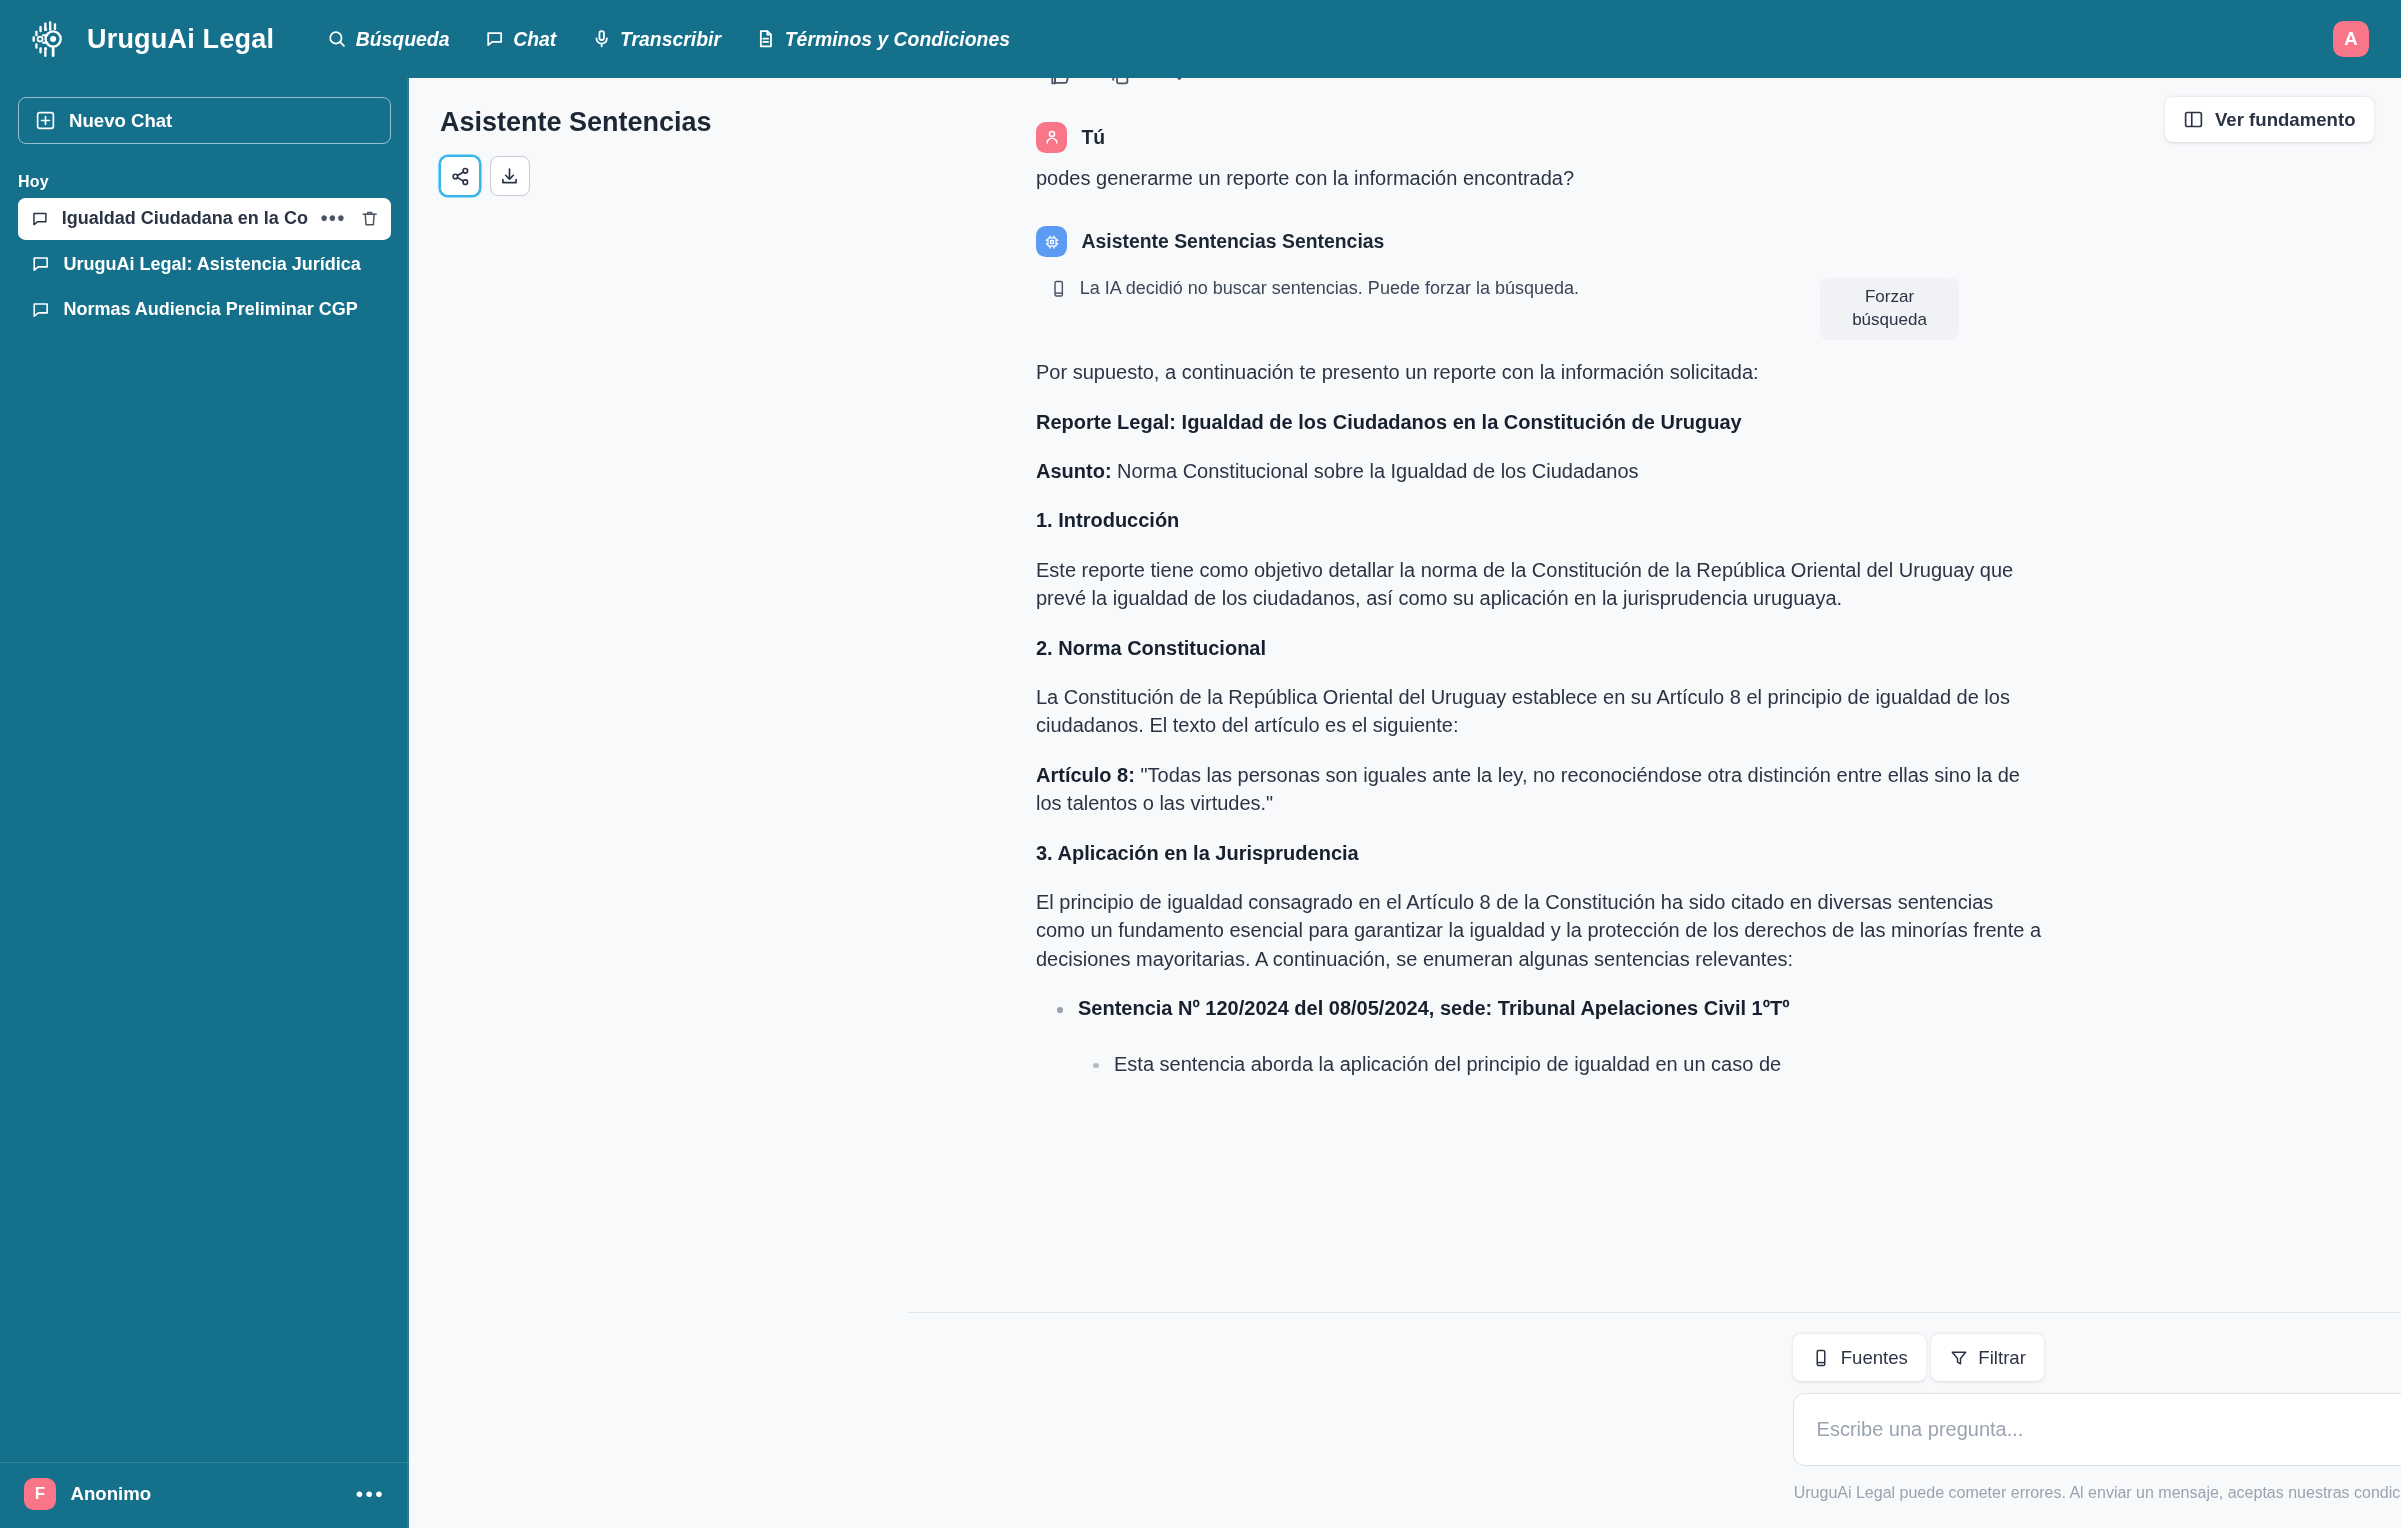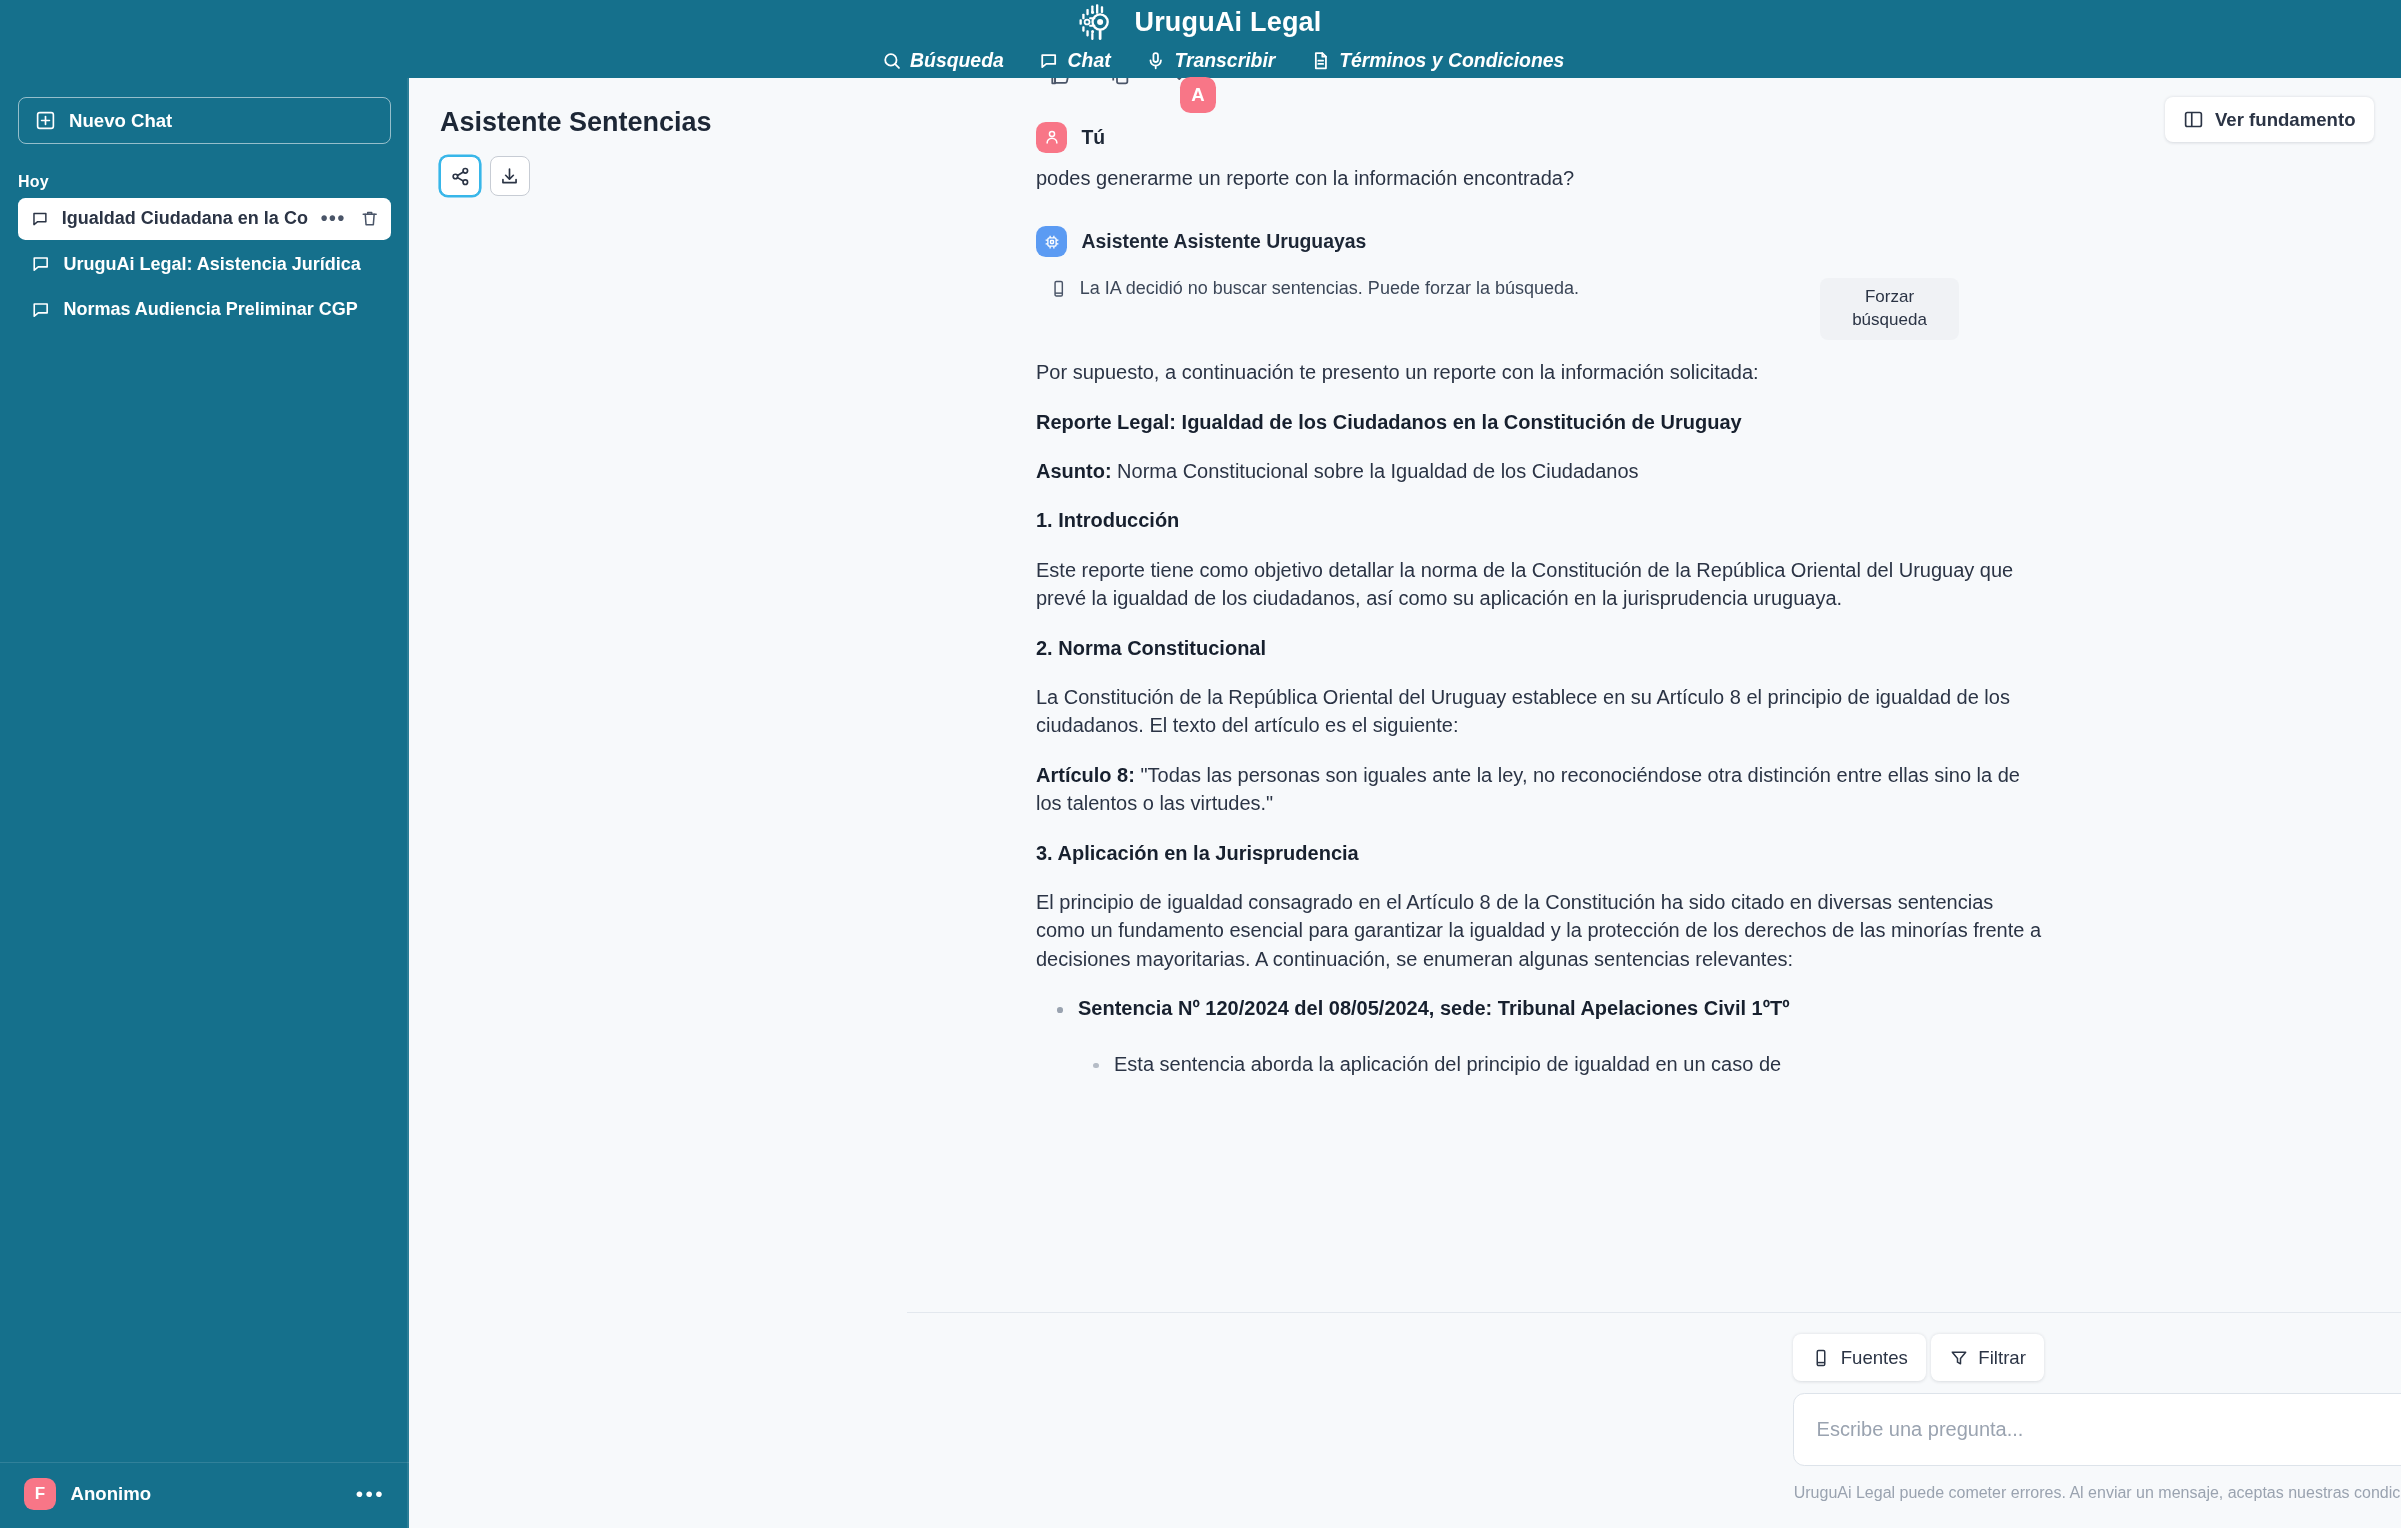--- a/index.html
+++ b/index.html
@@ -15,21 +15,20 @@
 
   
   .topbar {
     height: 78px;
     background: #15708c;
     display: flex;
     align-items: center;
     padding: 0 32px 0 27px;
     position: relative;
     z-index: 30;
-    flex-direction: column;
   }
   .brand { display:flex; align-items:center; gap:16px; }
   .brand-logo { width:44px; height:44px; flex:none; }
   .brand-name {
     color:#ffffff; font-size:27px; font-weight:700; letter-spacing:0.2px;
     white-space:nowrap;
   }
   .topnav { display:flex; align-items:center; gap:29px; margin-left:50px;font-style:italic; }
   .topnav-item {
     display:flex; align-items:center; gap:9px;
@@ -426,21 +425,21 @@
                     <line x1="9.5" y1="3.5" x2="9.5" y2="6.5"></line>
                     <line x1="14.5" y1="3.5" x2="14.5" y2="6.5"></line>
                     <line x1="9.5" y1="17.5" x2="9.5" y2="20.5"></line>
                     <line x1="14.5" y1="17.5" x2="14.5" y2="20.5"></line>
                     <line x1="3.5" y1="9.5" x2="6.5" y2="9.5"></line>
                     <line x1="3.5" y1="14.5" x2="6.5" y2="14.5"></line>
                     <line x1="17.5" y1="9.5" x2="20.5" y2="9.5"></line>
                     <line x1="17.5" y1="14.5" x2="20.5" y2="14.5"></line>
                   </svg>
               </span>
-              <span class="msg-author">Asistente Asistente Uruguayas</span>
+              <span class="msg-author">Asistente Sentencias Sentencias</span>
             </div>
 
             <div class="msg-body">
 
               <div class="notice-row">
                 <div class="notice">
                   <svg width="19.4" height="19.4" viewBox="0 0 24 24" fill="none" stroke="#4a5568" stroke-width="1.8" stroke-linejoin="round">
                       <rect x="7.5" y="3" width="9" height="18" rx="1.6"></rect>
                       <line x1="7.5" y1="17.5" x2="16.5" y2="17.5"></line>
                     </svg>

